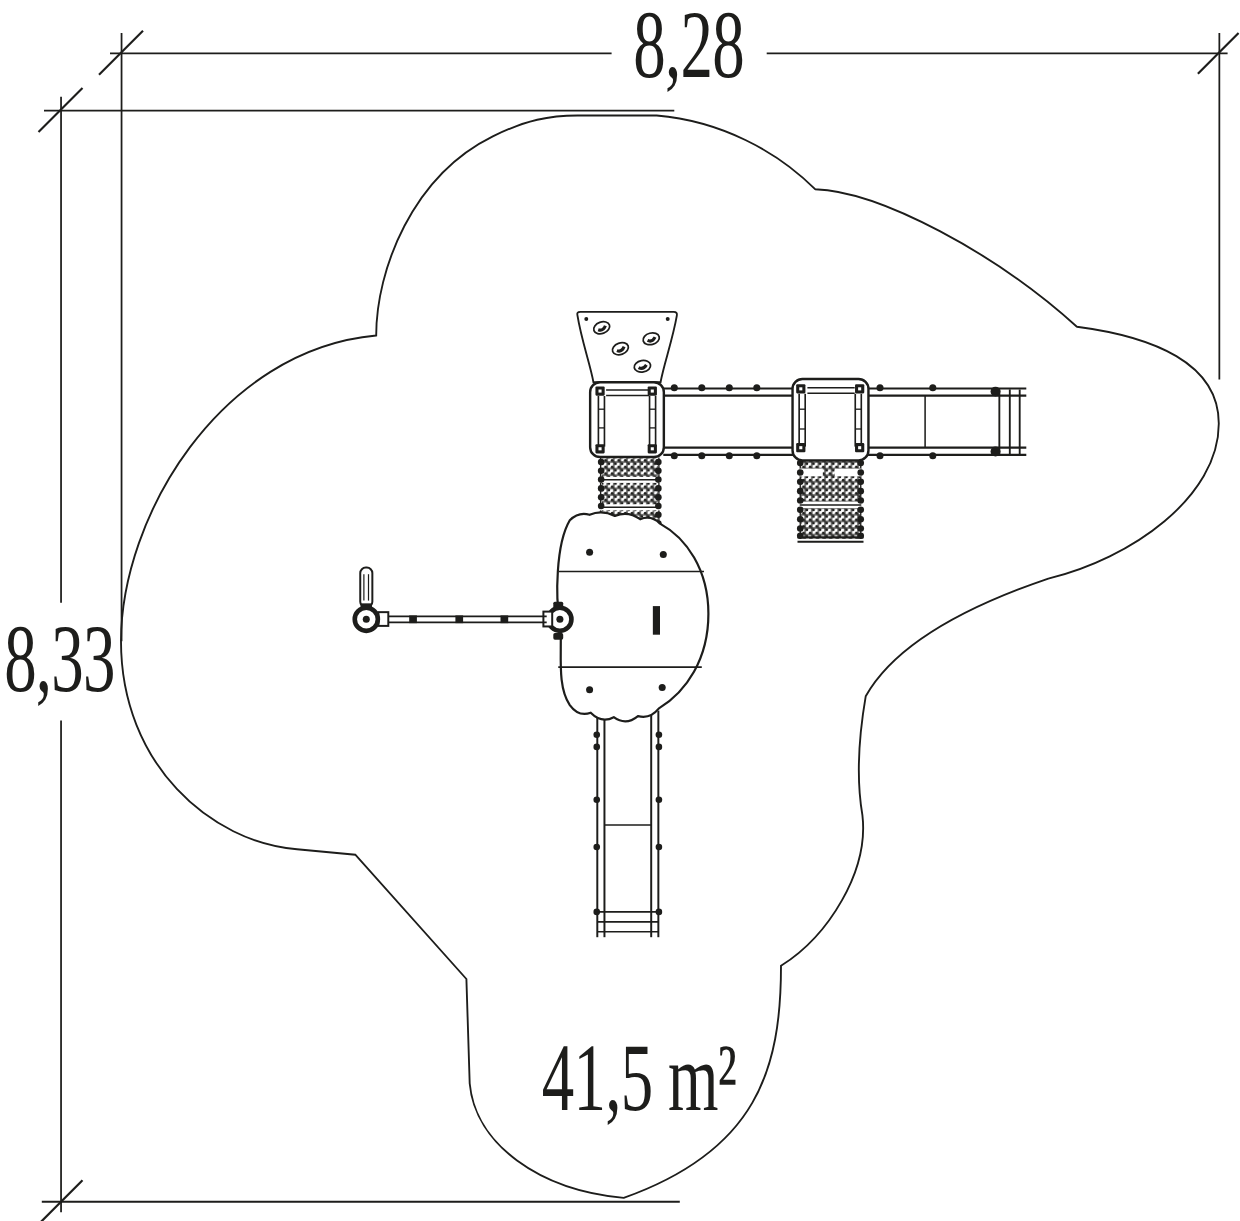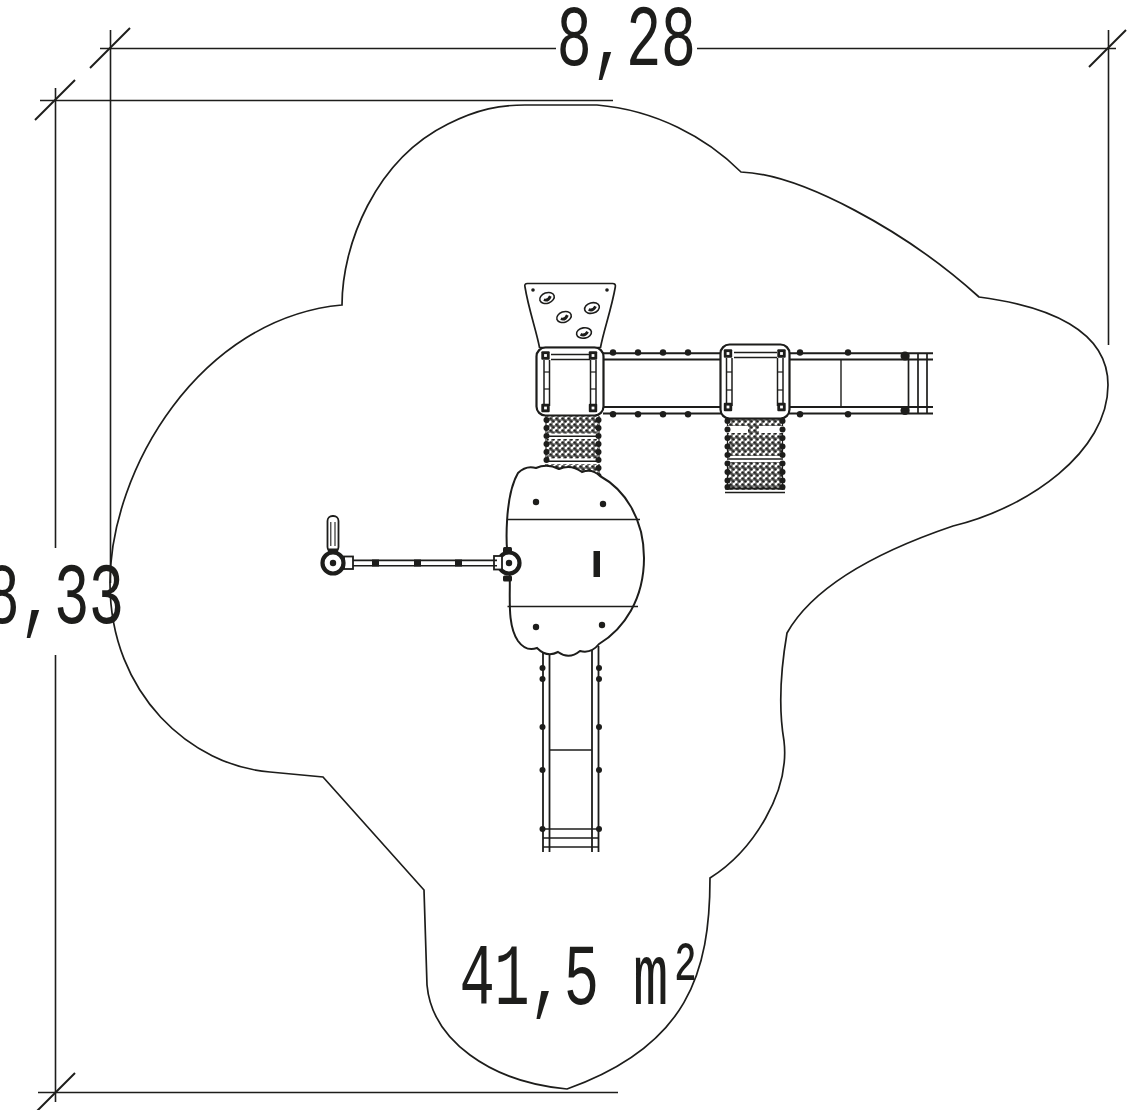--- a/index.html
+++ b/index.html
@@ -1,21 +1,21 @@
 <!DOCTYPE html>
 <html><head>
 <meta charset="utf-8">
 <style>
   html,body{margin:0;padding:0;background:#ffffff;}
   .canvas{
     position:relative;
     width:1127px;height:1110px;
     background:#ffffff;
     overflow:hidden;
-    font-family:Liberation Mono, monospace;
+    font-family:Liberation Serif, serif;
   }
   .canvas svg{position:absolute;left:0;top:0;}
   .dim-label{
     position:absolute;
     color:#1d1d1b;
     font-size:88px;
     line-height:1;
     white-space:nowrap;
     transform:translate(-50%,-50%) scaleX(0.67);
     letter-spacing:-1px;

